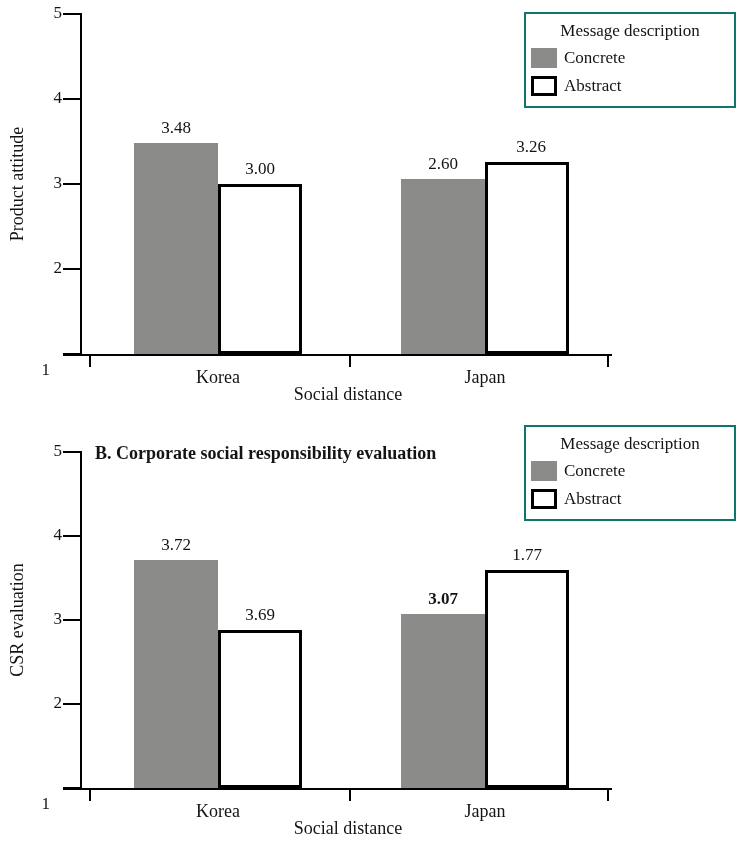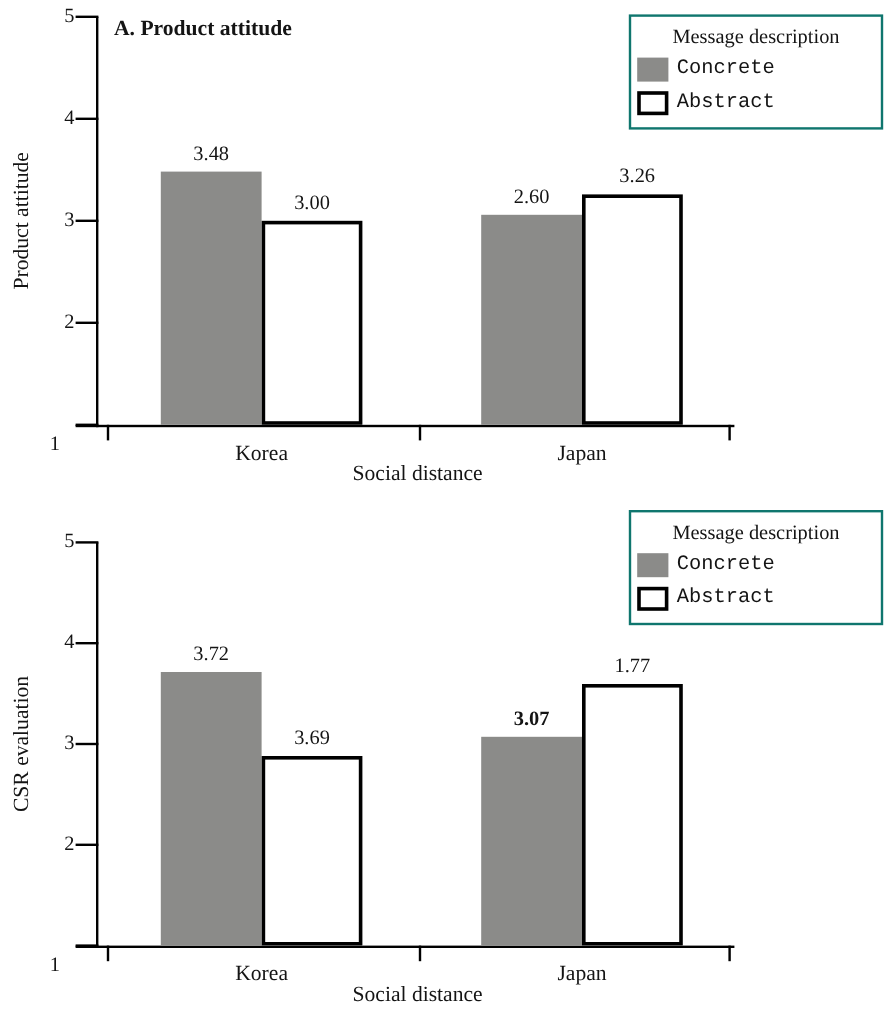--- a/index.html
+++ b/index.html
@@ -49,21 +49,21 @@
     display:flex;align-items:center;
     margin:6px 0 0 5px;height:22px;
   }
   .legend-swatch{
     width:26px;height:20px;
     box-sizing:border-box;
     margin-right:7px;
     flex:0 0 auto;
   }
   .legend-swatch.abstract{border:3px solid #000;background:#fff;}
-  .legend-label{font-size:17px;line-height:20px;font-family:Liberation Mono, monospace;}
+  .legend-label{font-size:17px;line-height:20px;}
   
   .axis-line{position:absolute;background:#000;}
   .bar{position:absolute;box-sizing:border-box;}
   .bar.white{background:#ffffff;border:3px solid #000;}
   .value-label{
     position:absolute;width:64px;text-align:center;
     font-size:17px;white-space:nowrap;
   }
   .ytick-label{
     position:absolute;width:36px;text-align:right;
@@ -72,36 +72,36 @@
   .cat-label{
     position:absolute;width:120px;text-align:center;
     font-size:18px;
   }
 </style>
 </head>
 <body>
 
 <div id="canvas">
 
-  <div class="panel-title" style="left:95px;top:13px;">A. Product attitude</div>
   <div class="ylabel" style="left:-162px;top:173px;">Product attitude</div>
   <div class="xlabel" style="left:228px;top:384px;">Social distance</div>
 
   <div class="legend" style="top:12px;">
     <div class="legend-title">Message description</div>
     <div class="legend-row">
       <span class="legend-swatch" style="background:#8b8b89;"></span>
       <span class="legend-label">Concrete</span>
     </div>
     <div class="legend-row">
       <span class="legend-swatch abstract"></span>
       <span class="legend-label">Abstract</span>
     </div>
   </div>
 
+  <div class="panel-title" style="left:95px;top:443px;">B. Corporate social responsibility evaluation</div>
   <div class="ylabel" style="left:-162px;top:609px;">CSR evaluation</div>
   <div class="xlabel" style="left:228px;top:818px;">Social distance</div>
 
   <div class="legend" style="top:425px;">
     <div class="legend-title">Message description</div>
     <div class="legend-row">
       <span class="legend-swatch" style="background:#8b8b89;"></span>
       <span class="legend-label">Concrete</span>
     </div>
     <div class="legend-row">

